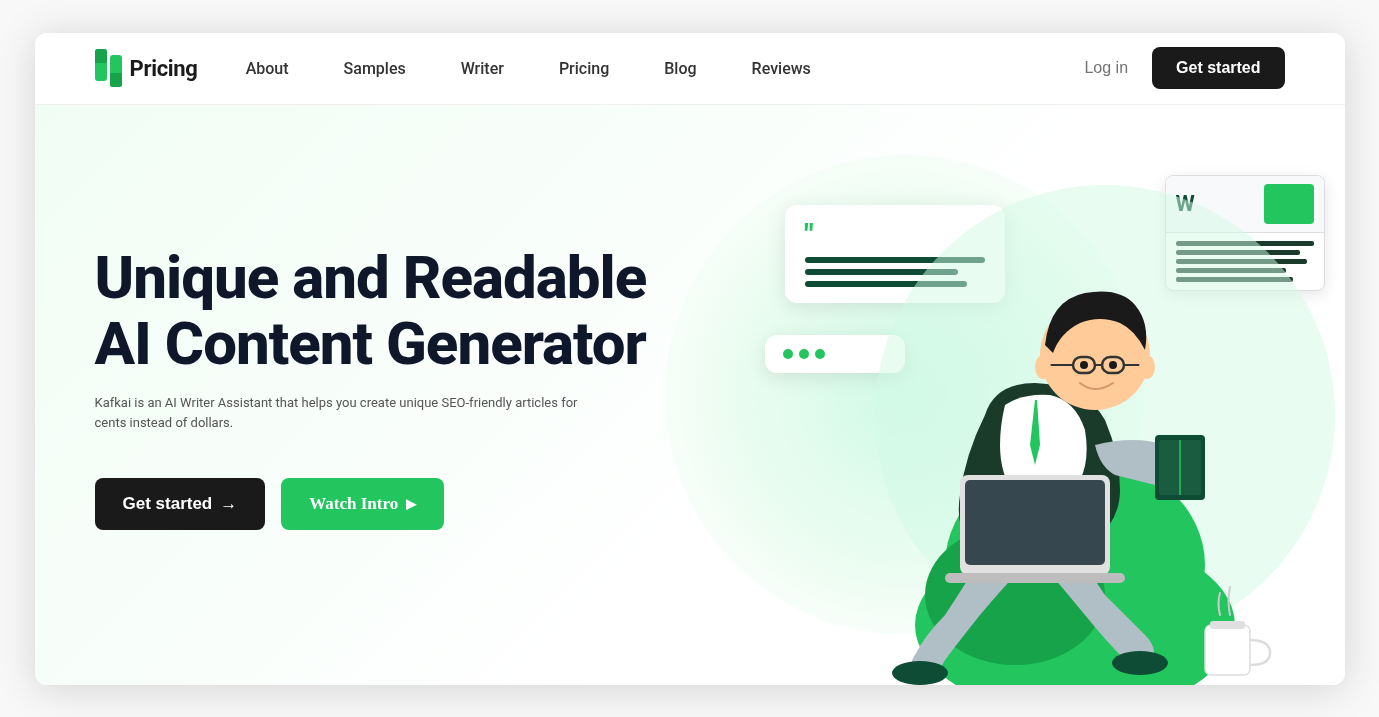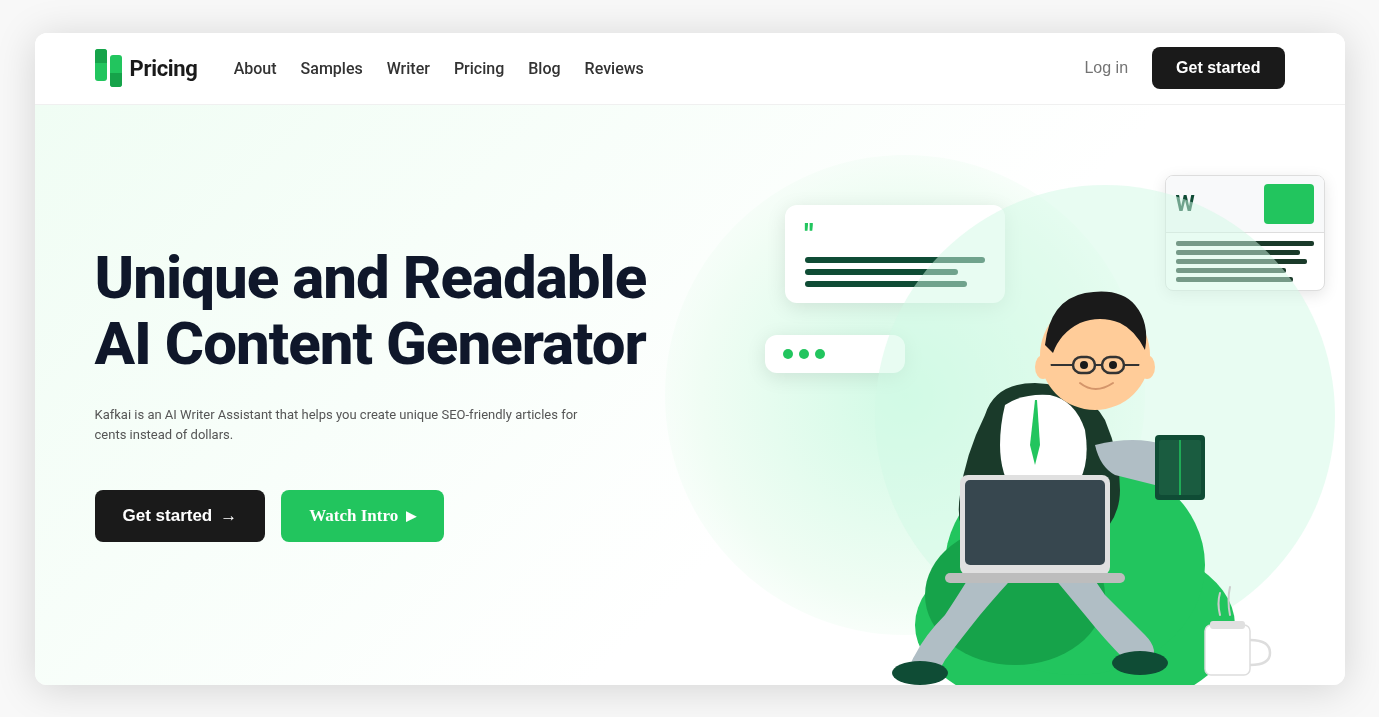--- a/index.html
+++ b/index.html
@@ -74,22 +74,22 @@
       border-radius: 0 0 3px 3px;
     }
     .logo-text {
       font-size: 22px;
       font-weight: 700;
       color: #1a1a1a;
       letter-spacing: -0.3px;
     }
     .nav-links {
       display: flex;
-      gap: 24px;
-      margin-left: 36px;
+      gap: 55px;
+      margin-left: 48px;
       list-style: none;
     }
     .nav-links a {
       text-decoration: none;
       color: #333;
       font-size: 16px;
       font-weight: 500;
     }
     .nav-actions {
       margin-left: auto;
@@ -140,21 +140,21 @@
       max-width: 600px;
       padding-top: 80px;
       position: relative;
       z-index: 2;
     }
     .hero-title {
       font-size: 60px;
       font-weight: 800;
       color: #0f172a;
       line-height: 1.1;
-      margin-bottom: 28px;
+      margin-bottom: 16px;
       letter-spacing: -1px;
     }
     .hero-description {
       font-size: 13px;
       color: #555;
       line-height: 1.6;
       margin-bottom: 44px;
       max-width: 500px;
     }
     .hero-buttons {

